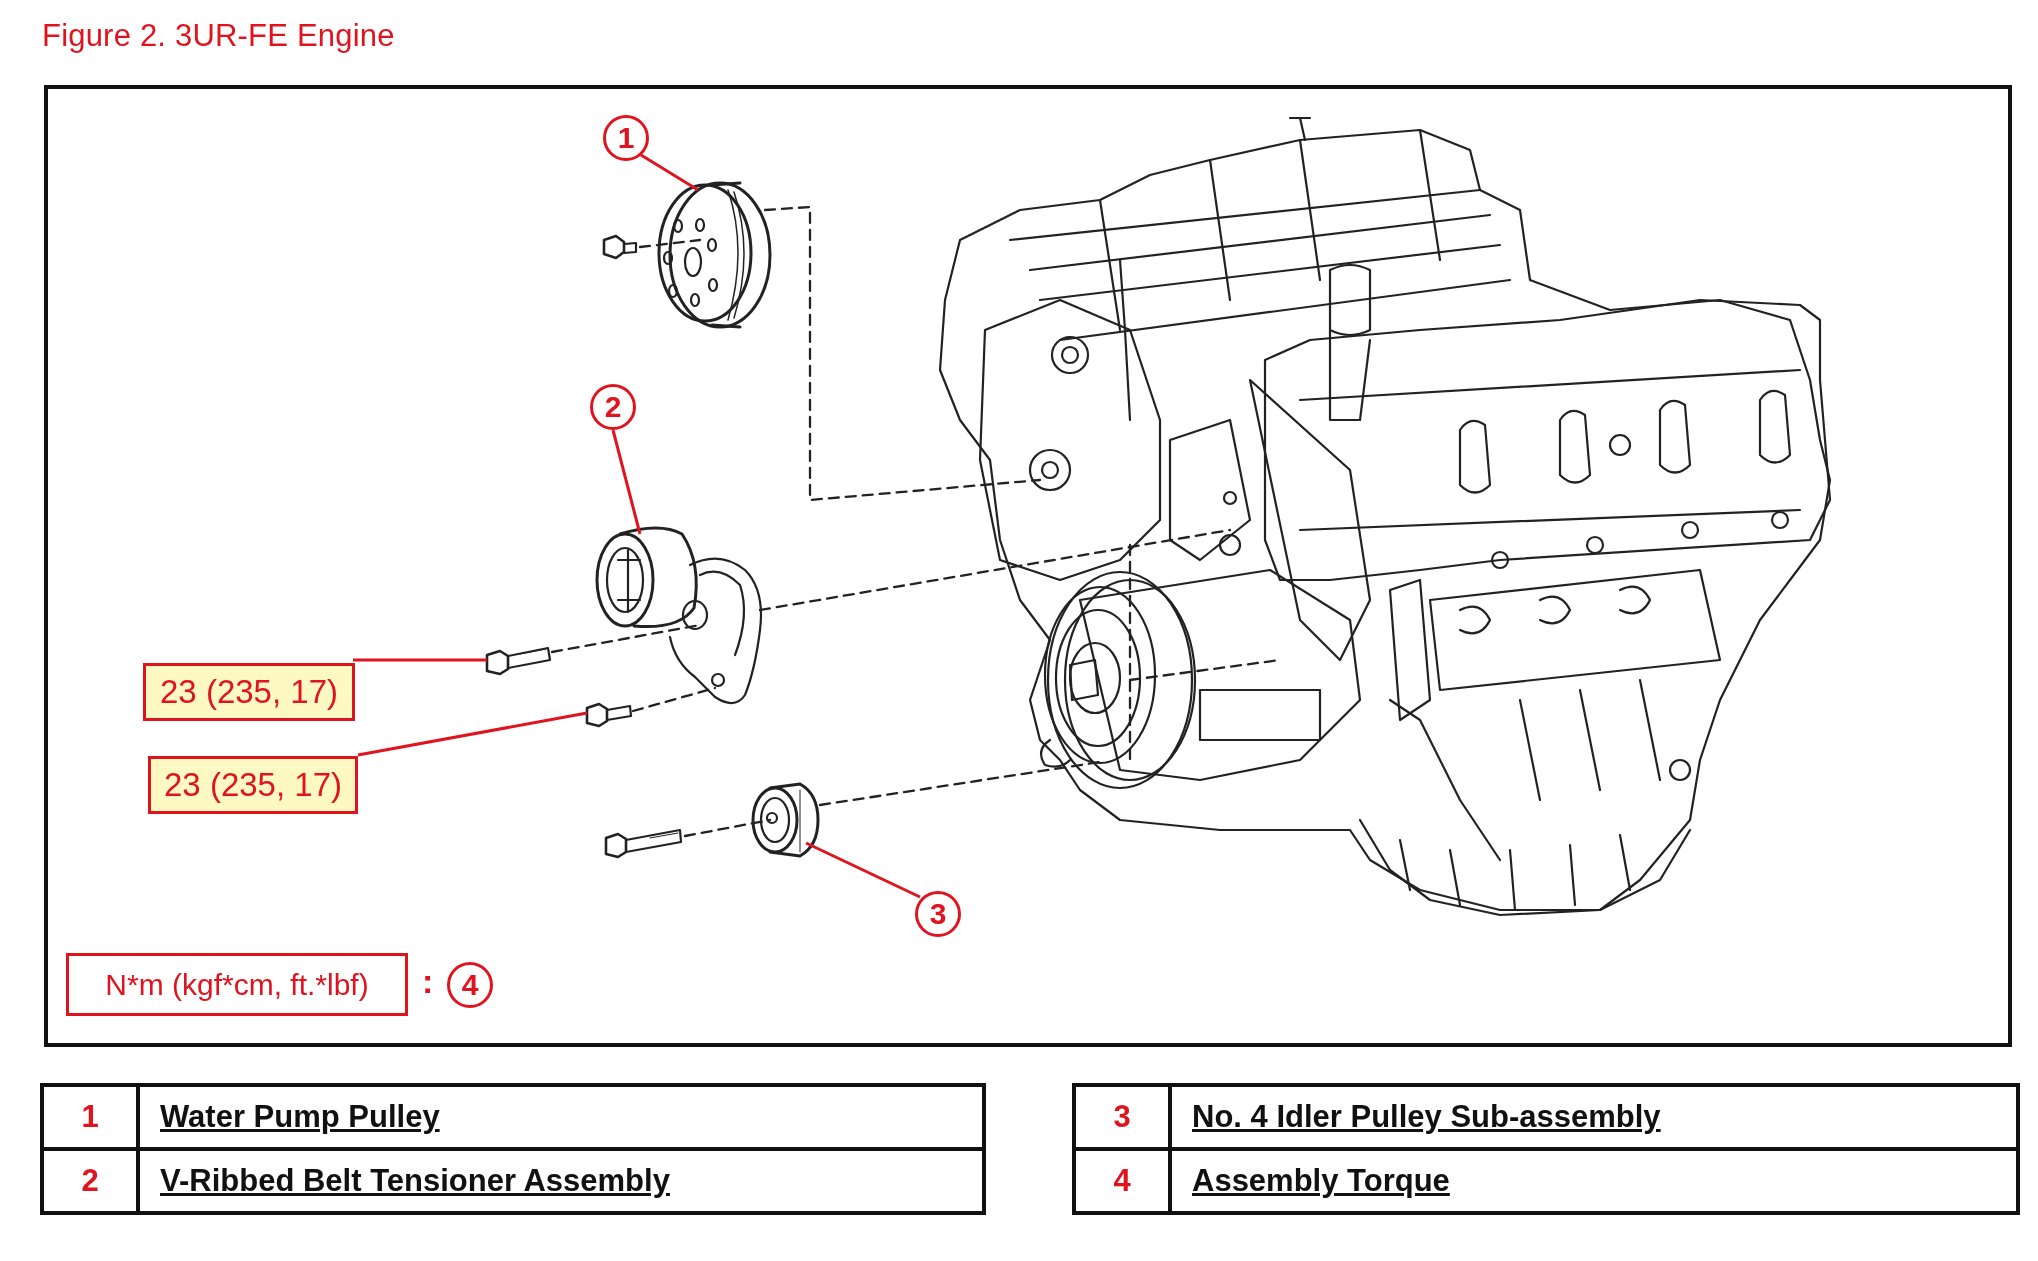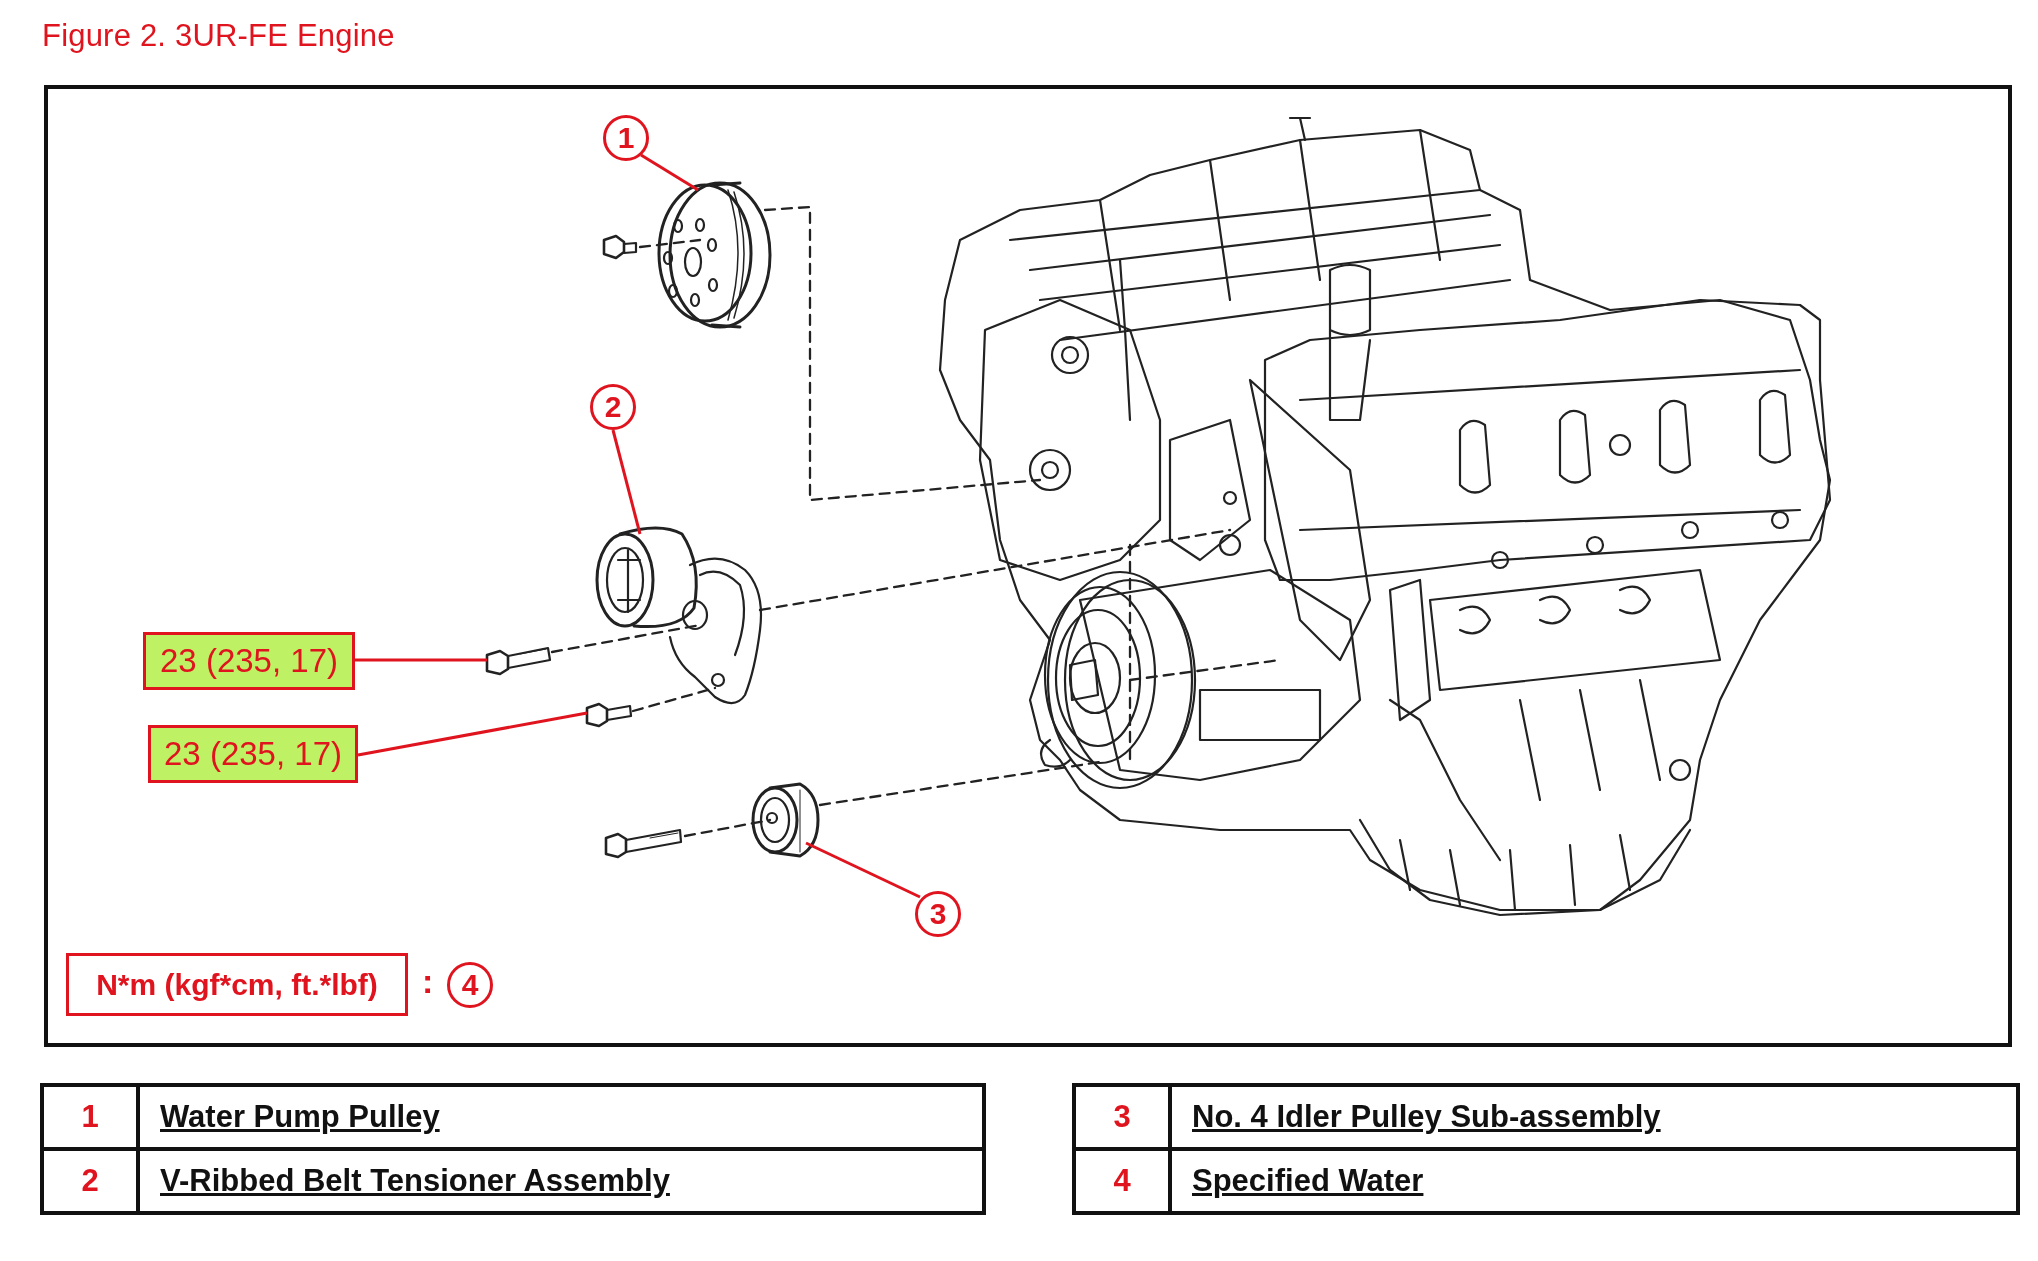--- a/index.html
+++ b/index.html
@@ -5,23 +5,23 @@
   html, body { margin: 0; padding: 0; background: #ffffff; }
   body { width: 2038px; height: 1261px; position: relative; overflow: hidden;
          font-family: "Liberation Sans", sans-serif; }
   .fig-title { position: absolute; left: 42px; top: 18px; font-size: 31px; font-weight: normal;
                color: #e0141e; letter-spacing: 0.2px; }
   .frame { position: absolute; left: 44px; top: 85px; width: 1960px; height: 954px;
            border: 4px solid #111; box-sizing: content-box; }
   svg.drawing { position: absolute; left: 0; top: 0; width: 2038px; height: 1261px; }
   .torque-box { position: absolute; border: 3px solid #e0141e; color: #e0141e; font-weight: normal;
                 font-size: 33px; display: flex; align-items: center; justify-content: center;
-                box-sizing: border-box; background: #bef264; }
+                box-sizing: border-box; background: #fef9c3; margin-top: 31px; }
   .unit-box { position: absolute; left: 66px; top: 953px; width: 342px; height: 63px;
-              border: 3px solid #e0141e; color: #e0141e; font-weight: bold; font-size: 30px;
+              border: 3px solid #e0141e; color: #e0141e; font-weight: normal; font-size: 30px;
               display: flex; align-items: center; justify-content: center; box-sizing: border-box; }
   .unit-colon { position: absolute; left: 422px; top: 962px; font-size: 34px; font-weight: bold; color: #e0141e; }
   .callout { position: absolute; width: 46px; height: 46px; border: 3.5px solid #e0141e; border-radius: 50%;
              color: #e0141e; font-weight: bold; font-size: 30px; display: flex; align-items: center;
              justify-content: center; box-sizing: border-box; background: #fff; }
   table.legend { position: absolute; border-collapse: collapse; }
   table.legend td { border: 4px solid #111; height: 60px; font-size: 31px; font-weight: bold; padding: 0; }
   table.legend td.num { width: 92px; text-align: center; color: #e0141e; }
   table.legend td.desc { padding-left: 20px; color: #111; text-decoration: underline; }
 </style>
@@ -192,16 +192,16 @@
   </table>
 
 <table class="legend" style="left:1072px; top:1083px; width:948px;">
   <tbody>
       <tr>
     <td class="num">3</td>
     <td class="desc">No. 4 Idler Pulley Sub-assembly</td>
   </tr>
   <tr>
     <td class="num">4</td>
-    <td class="desc">Specified Water</td>
+    <td class="desc">Assembly Torque</td>
   </tr>
 </tbody>
   </table>
 
 </body></html>

